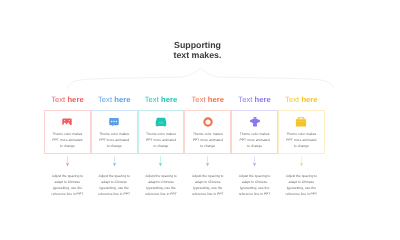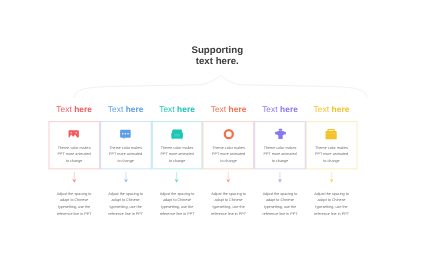--- a/index.html
+++ b/index.html
@@ -17,21 +17,21 @@
   .desc{margin-top:3.0px;font-size:3.4px;line-height:6.3px;text-align:center;color:#6e6e6e;width:31px;}
   .arrowwrap{height:17px;display:flex;align-items:flex-start;justify-content:center;padding-top:2px;}
   .body-text{font-size:3.4px;line-height:6.05px;text-align:center;color:#6e6e6e;width:35px;}
 </style>
 </head>
 <body>
 
 <div class="slide">
   <div class="title">
     <div>Supporting</div>
-    <div>text here.</div>
+    <div>text makes.</div>
   </div>
 
   <svg class="arc" width="400" height="225">
     <path d="M67.5,88.5 C68.8,79.6 81,79 110,78.4 L180,77.1 C190,76.7 196,72.2 200.5,68 C205,72.2 211,76.7 221,77.1 L291,78.4 C320,79 332.2,79.6 333.5,88.5" fill="none" stroke="#efefef" stroke-width="0.85" stroke-linecap="round" stroke-linejoin="round"></path>
   </svg>
 
   <div class="cols">
 
     <div class="col">
       <div class="heading">

